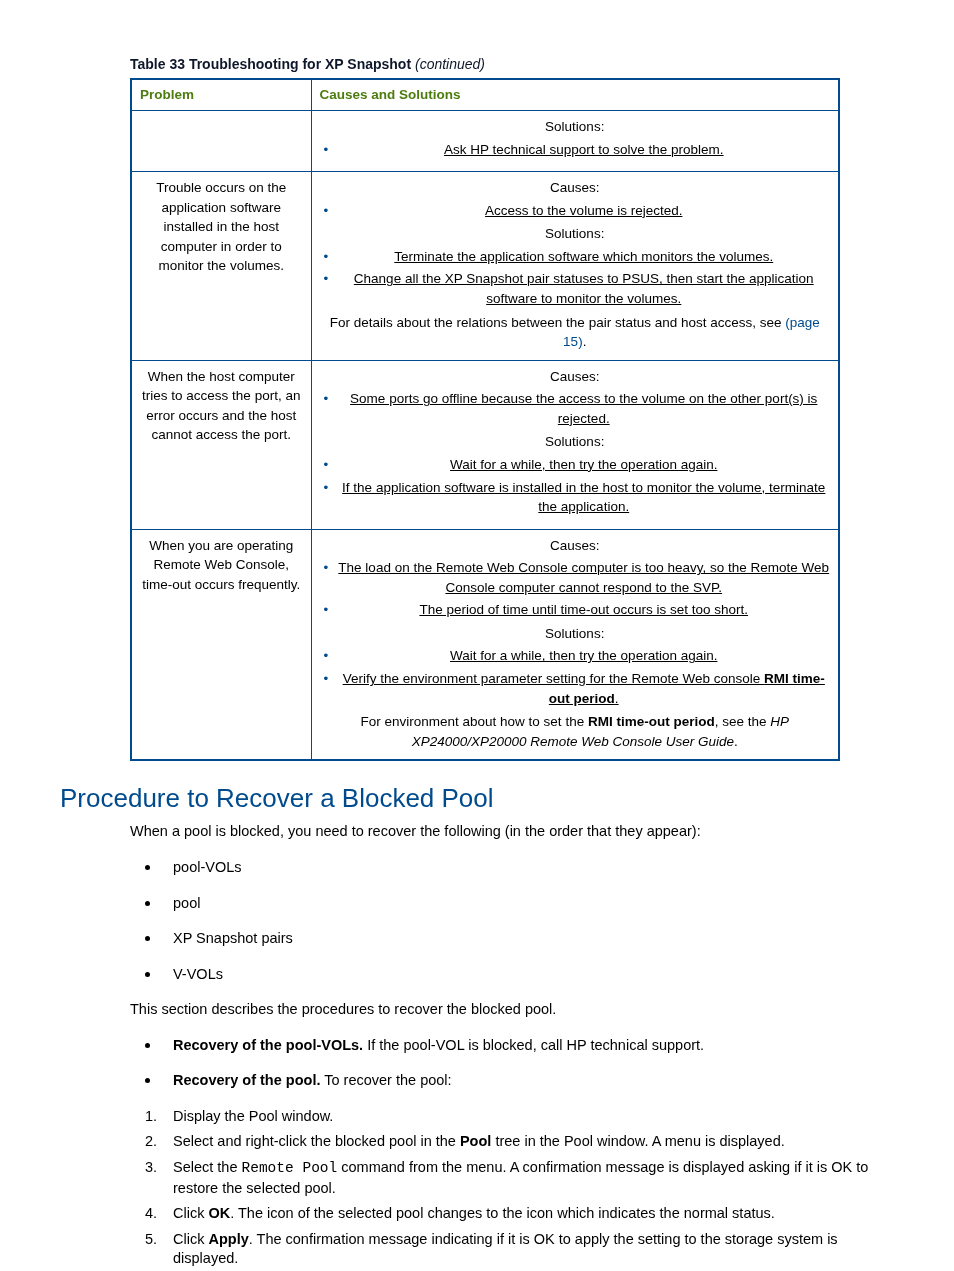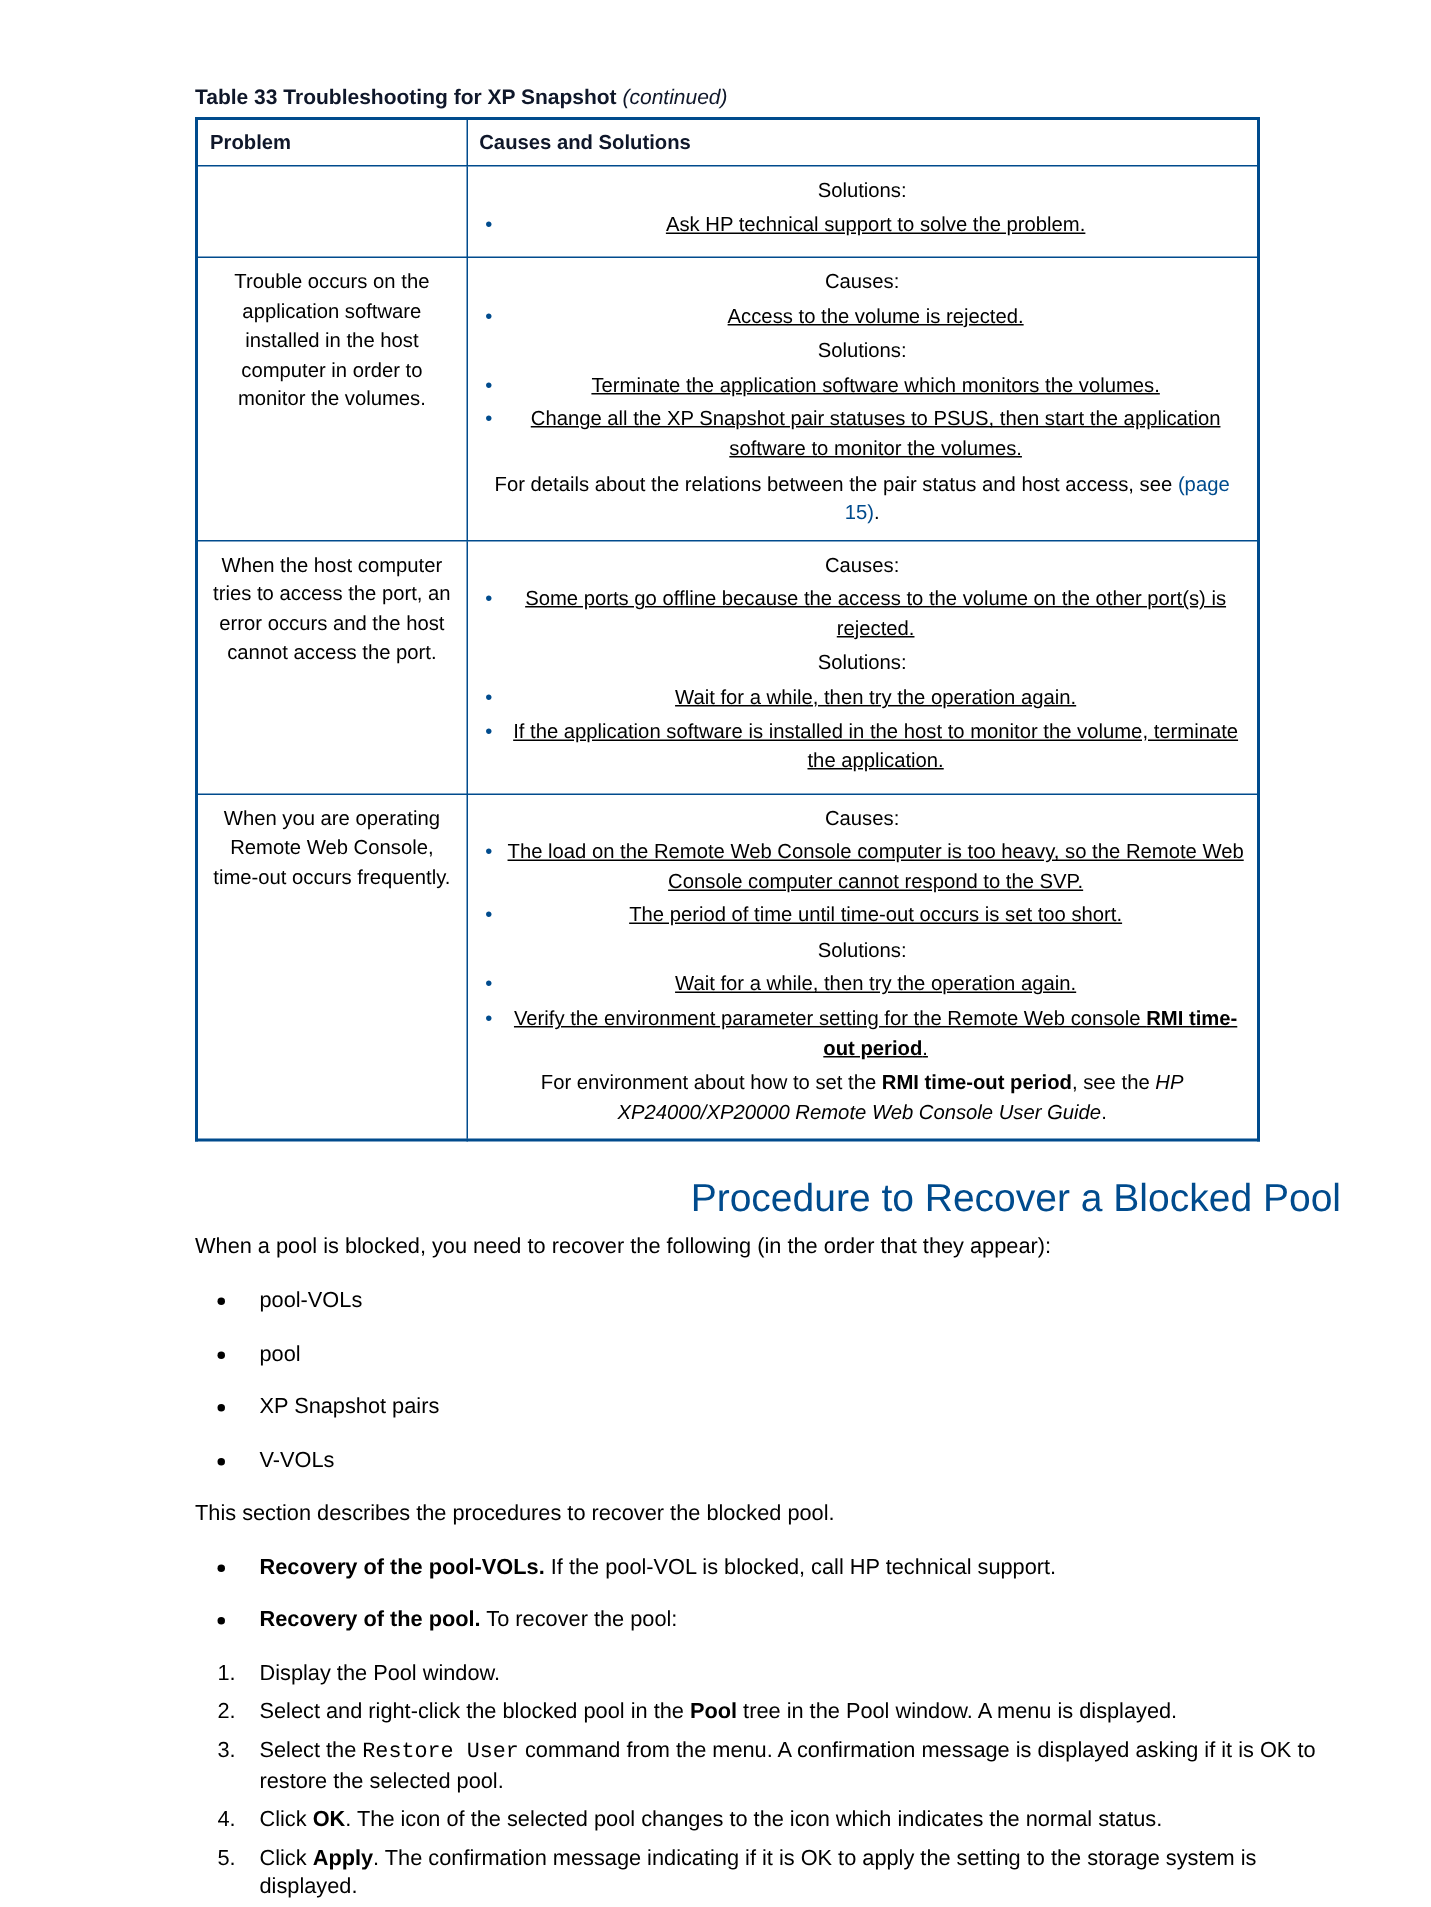--- a/index.html
+++ b/index.html
@@ -25,21 +25,21 @@
     width: 710px;
     margin-left: 70px;
     border: 2px solid #004b8d;
     font-size: 13.5px;
   }
   table.tbl th {
     border: 1px solid #004b8d;
     padding: 6px 8px;
     text-align: left;
     font-weight: bold;
-    color: #0f172a;
+    color: #4d7c0f;
     vertical-align: top;
   }
   table.tbl td {
     border: 1px solid #004b8d;
     padding: 6px 8px 8px 8px;
     vertical-align: top;
     line-height: 1.45;
     text-align: center;
   }
   table.tbl td.col1 { width: 180px; }
@@ -47,21 +47,20 @@
   ul.cell-list li { position: relative; padding-left: 18px; margin: 3px 0; text-decoration: underline; }
   ul.cell-list li::before {
     content: "•"; color: #004b8d; position: absolute; left: 4px; top: 0;
   }
   .link { color: #004b8d; }
   .heading2 {
     color: #004b8d;
     font-size: 26px;
     font-weight: normal;
     margin: 20px 0 6px 0;
-    text-align: right;
   }
   .body-text { margin-left: 70px; margin-top: 5px; margin-bottom: 6px; }
   ul.dot-list { list-style: none; margin: 4px 0 6px 85px; padding: 0; }
   ul.dot-list li { position: relative; padding-left: 28px; margin: 16px 0; }
   ul.dot-list li::before {
     content: ""; width: 5px; height: 5px; border-radius: 50%; background: #000;
     position: absolute; left: 0; top: 7px;
   }
   ol.num-list { list-style: none; margin: 4px 0 6px 85px; padding: 0; counter-reset: step; }
   ol.num-list li { position: relative; padding-left: 28px; margin: 6px 0; counter-increment: step; }
@@ -161,20 +160,20 @@
   <li>V-VOLs</li>
 </ul>
 <p class="body-text">This section describes the procedures to recover the blocked pool.</p>
 <ul class="dot-list">
   <li><span class="bold">Recovery of the pool-VOLs.</span><span> If the pool-VOL is blocked, call HP technical support.</span></li>
   <li><span class="bold">Recovery of the pool.</span><span> To recover the pool:</span></li>
 </ul>
 <ol class="num-list">
   <li>Display the Pool window.</li>
   <li><span>Select and right-click the blocked pool in the </span><span class="bold">Pool</span><span> tree in the Pool window. A menu is displayed.</span></li>
-  <li><span>Select the </span><span class="mono">Restore User</span><span> command from the menu. A confirmation message is displayed asking if it is OK to restore the selected pool.</span></li>
+  <li><span>Select the </span><span class="mono">Remote Pool</span><span> command from the menu. A confirmation message is displayed asking if it is OK to restore the selected pool.</span></li>
   <li><span>Click </span><span class="bold">OK</span><span>. The icon of the selected pool changes to the icon which indicates the normal status.</span></li>
   <li><span>Click </span><span class="bold">Apply</span><span>. The confirmation message indicating if it is OK to apply the setting to the storage system is displayed.</span></li>
 </ol>
 
 <div class="footer">
   <span class="pg">78</span><span>Troubleshooting</span>
 </div>
 
 </body></html>

